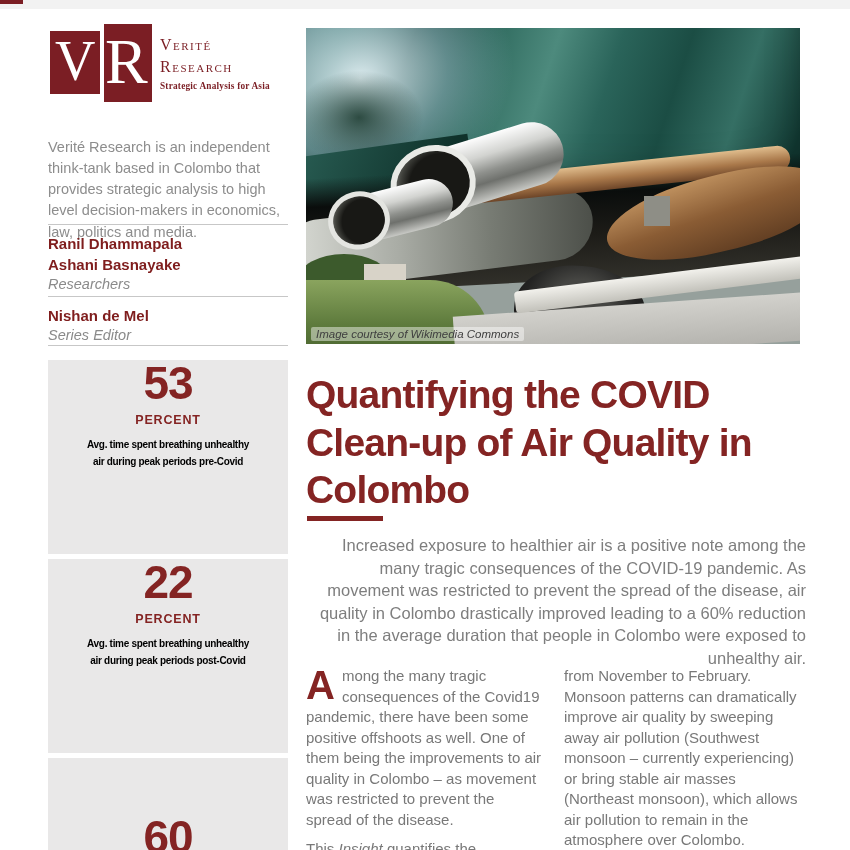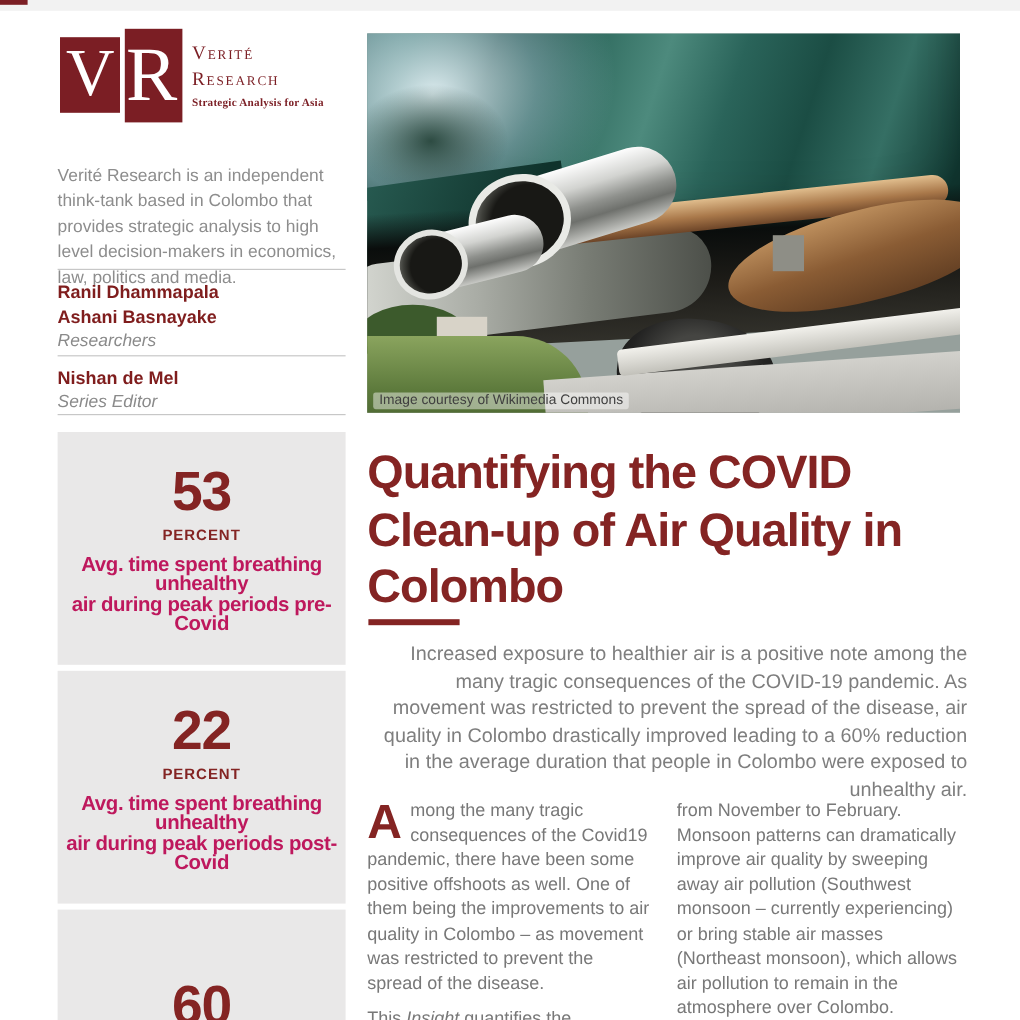--- a/index.html
+++ b/index.html
@@ -26,27 +26,27 @@
   .about{position:absolute;left:48px;top:122px;width:242px;font-size:14.5px;line-height:21.3px;color:#8d8d8d;}
   .rule{position:absolute;left:48px;width:240px;height:1px;background:#c7c7c7;}
   .rule1{top:224px;} .rule2{top:296px;} .rule3{top:345px;}
   .author{position:absolute;left:48px;font-size:15px;font-weight:bold;color:#7f1d1d;line-height:21px;}
   .a1{top:233px;} .a2{top:254px;}
   .role{position:absolute;left:48px;font-size:14.5px;font-style:italic;color:#8a8a8a;}
   .r1{top:276px;} .r2{top:327px;}
   .editor{top:305px;}
 
   .stat{position:absolute;left:48px;width:240px;background:var(--boxbg);
-        display:flex;flex-direction:column;align-items:center;justify-content:center;text-align:center;}
+        display:flex;flex-direction:column;align-items:center;justify-content:flex-start;text-align:center;}
   .stat1{top:360px;height:194px;}
   .stat2{top:559px;height:194px;}
   .stat3{top:758px;height:194px;justify-content:flex-start;padding-top:56px;box-sizing:border-box;}
   .stat-num{font-size:46px;font-weight:bold;letter-spacing:-1px;color:var(--accent);line-height:1;}
   .stat-unit{font-size:12.5px;font-weight:bold;letter-spacing:.8px;color:var(--accent);margin-top:7px;}
-  .stat-cap{font-size:17px;font-weight:bold;letter-spacing:-.3px;line-height:16.5px;color:#be185d;margin-top:10px;}
+  .stat-cap{font-size:10px;font-weight:bold;letter-spacing:-.3px;line-height:16.5px;color:#000000;margin-top:10px;}
 
   
   .hero{position:absolute;left:306px;top:28px;width:494px;height:316px;overflow:hidden;background:#96a09c;}
   .hero *{position:absolute;}
   .car-body{left:-10px;top:-20px;width:514px;height:200px;
     background:linear-gradient(108deg,#6f9a94 0%,#2e6a60 10%,#153f37 22%,#2f6a5e 35%,#4d8a7d 47%,#2a645a 58%,#1b4d44 70%,#356f64 82%,#123b34 94%);
     border-radius:0 0 26% 38%/0 0 14% 30%;box-shadow:inset 0 -28px 42px rgba(0,0,0,.35);}
   .body-wedge{left:-15px;top:118px;width:185px;height:112px;
     background:linear-gradient(120deg,#2a5f55,#0f322b 70%);border-radius:0 0 60% 30%/0 0 50% 40%;transform:rotate(-8deg);}
   .sky-reflection{left:-22px;top:-32px;width:240px;height:200px;transform:rotate(-18deg);
@@ -143,21 +143,21 @@
     <div class="stat-cap">
       <div>Avg. time spent breathing unhealthy</div>
       <div>air during peak periods post-Covid</div>
     </div>
   </div>
 
   <div class="stat stat3">
     <div class="stat-num">60</div>
   </div>
 
-  <figure class="hero" style="margin:0;">
+  <figure class="hero" style="margin:0;font-style:italic;">
     <div class="car-body"></div>
     <div class="sky-reflection"></div>
     <div class="tree-reflection"></div>
     <div class="body-wedge"></div>
     <div class="underbody-shadow"></div>
     <div class="heat-shield"></div>
     <div class="exhaust-pipe"></div>
     <div class="muffler"></div>
     <div class="bracket"></div>
     <div class="tip tip-large">

